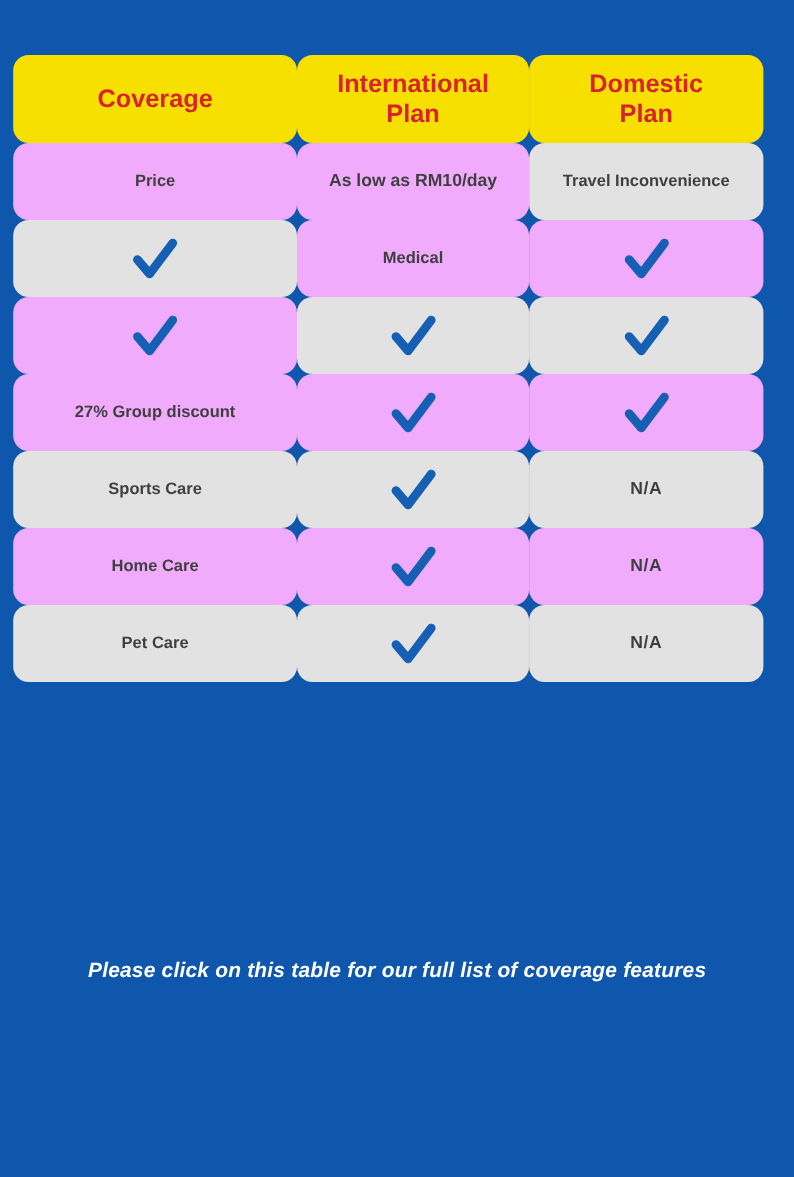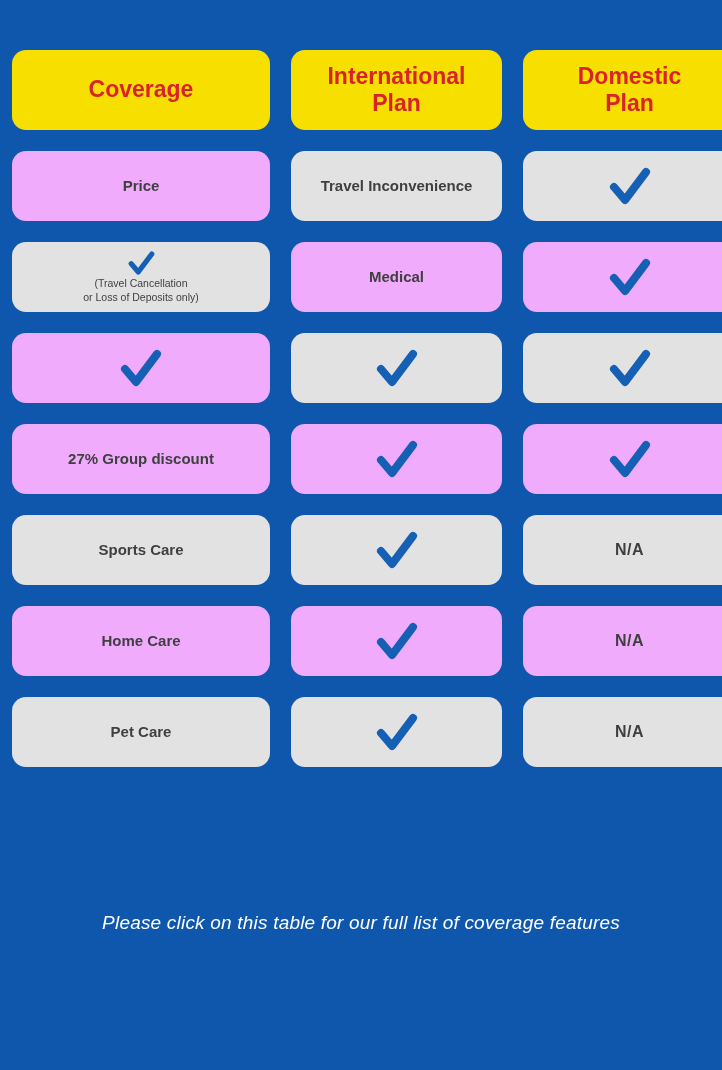--- a/index.html
+++ b/index.html
@@ -16,21 +16,21 @@
     width:722px;height:1070px;
     background:var(--blue);
     font-family:"Liberation Sans",sans-serif;
     position:relative;overflow:hidden;
   }
   .comparison-table{
     position:absolute;left:12px;top:50px;width:698px;
     display:grid;
     grid-template-columns:258px 211px 213px;
     grid-template-rows:80px repeat(8,70px);
-    gap:21px;
+    gap:0;
   }
   .cell{
     border-radius:14px;
     display:flex;flex-direction:column;
     align-items:center;justify-content:center;
     text-align:center;
     padding:4px 10px;
   }
   .cell.header{
     background:var(--yellow);
@@ -55,56 +55,51 @@
     font-size:16px;font-weight:bold;color:var(--dark);letter-spacing:0.5px;
   }
   .check-caption{
     font-size:10.5px;color:var(--dark);line-height:1.3;white-space:pre-line;margin-top:1px;
   }
   .bottom-note{
     position:absolute;top:872px;left:0;width:722px;
     text-align:center;
     color:#ffffff;
     font-style:italic;
-    font-weight:normal;
+    font-weight:bold;
     font-size:19px;
     letter-spacing:0.2px;
-    margin-top:40px;
   }
 </style>
 </head>
 <body>
 
 <div class="comparison-table">
   <div class="cell header">Coverage</div>
   <div class="cell header">International
 Plan</div>
   <div class="cell header">Domestic
 Plan</div>
 
   <div class="cell white">
     <span class="row-label">Price</span>
 
   </div>
+  <div class="cell white">
+      <span class="value-text">As low as RM10/day</span>
+    </div>
 
   <div class="cell gray">
     <span class="row-label">Travel Inconvenience</span>
 
   </div>
   <div class="cell gray">
       <svg width="48" height="40" viewBox="0 0 48 40" fill="none">
         <path d="M8 21 L19 34 L40 6" stroke="#1560b5" stroke-width="8" stroke-linecap="round" stroke-linejoin="round"></path>
       </svg>
-    </div>
-  <div class="cell gray">
-      <svg width="31" height="26" viewBox="0 0 48 40" fill="none">
-        <path d="M8 21 L19 34 L40 6" stroke="#1560b5" stroke-width="8" stroke-linecap="round" stroke-linejoin="round"></path>
-      </svg>
-      <div class="check-caption">(Travel Cancellation
-or Loss of Deposits only)</div>
     </div>
 
   <div class="cell white">
     <span class="row-label">Medical</span>
 
   </div>
   <div class="cell white">
       <svg width="48" height="40" viewBox="0 0 48 40" fill="none">
         <path d="M8 21 L19 34 L40 6" stroke="#1560b5" stroke-width="8" stroke-linecap="round" stroke-linejoin="round"></path>
       </svg>

